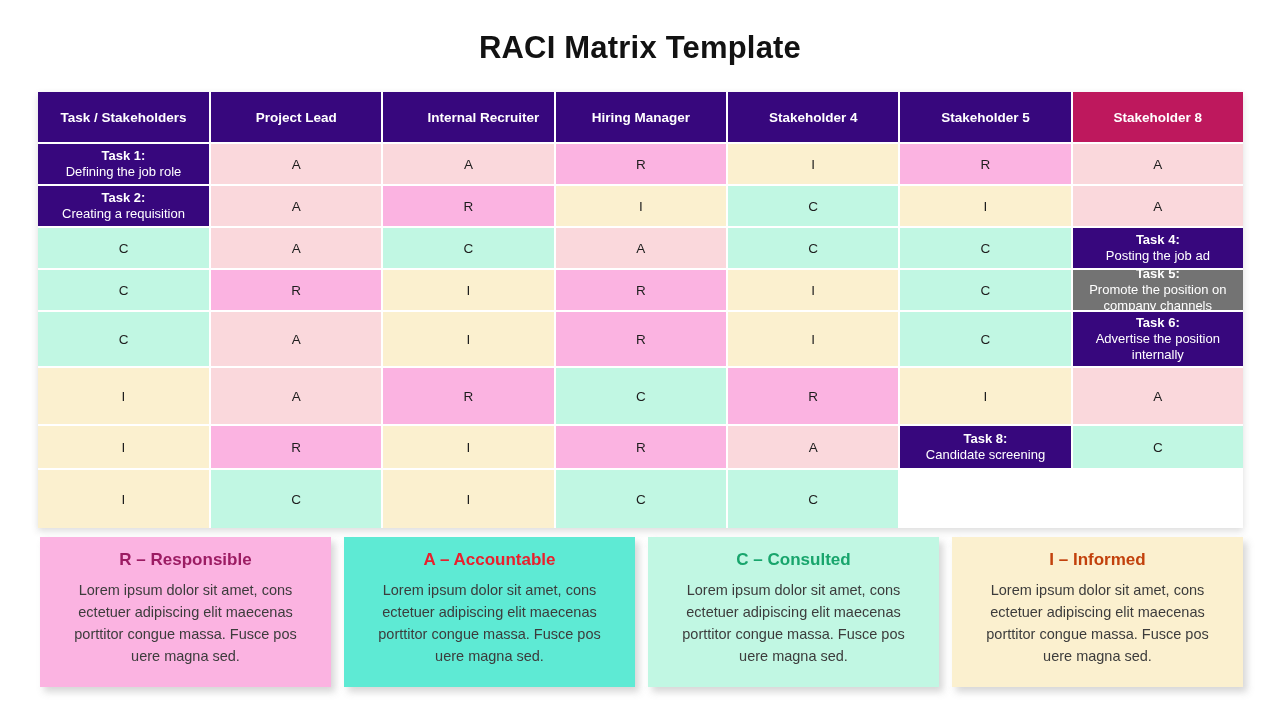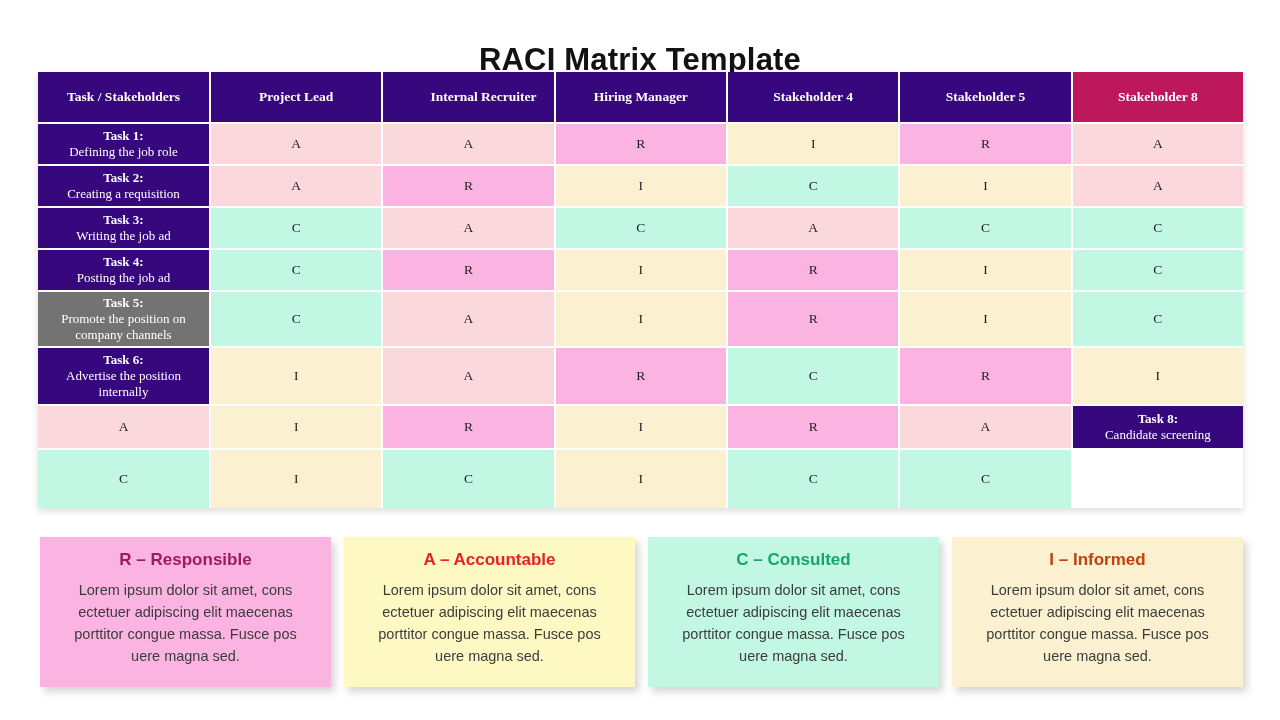--- a/index.html
+++ b/index.html
@@ -9,33 +9,31 @@
     font-family: "Liberation Sans", sans-serif;
     overflow: hidden;
   }
   .page { position: relative; width: 1280px; height: 720px; }
 
   .page-title {
     position: absolute; top: 30px; left: 0; width: 1280px;
     text-align: center;
     font-size: 31px; font-weight: bold; color: #121212;
     letter-spacing: 0.2px;
-    margin-top: 12px;
   }
 
   
   .matrix {
-    position: absolute; left: 38px; top: 72px; width: 1205px;
+    position: absolute; left: 38px; top: 92px; width: 1205px;
     display: grid;
     grid-template-columns: 171px repeat(6, 1fr);
     grid-template-rows: 50px 40px 40px 40px 40px 54px 56px 42px 58px;
     gap: 2px;
     background: #ffffff;
     box-shadow: 0 3px 7px rgba(60,60,60,0.18);
-    font-family: Liberation Serif, serif;
   }
   .hcell {
     display: flex; align-items: center; justify-content: center;
     color: #ffffff; font-weight: bold; font-size: 13.5px;
     text-align: center;
   }
   .tcell {
     display: flex; flex-direction: column; align-items: center; justify-content: center;
     color: #ffffff; font-size: 13px; line-height: 16px;
     text-align: center; padding: 2px 6px;
@@ -87,24 +85,20 @@
       <div class="tcell" style="background: rgb(55, 7, 125);">
         <span class="task-no">Task 2:</span>
         <span class="task-desc">Creating a requisition</span>
       </div>
       <div class="dcell" style="background: rgb(250, 216, 220); color: rgb(30, 30, 30);">A</div>
       <div class="dcell" style="background: rgb(251, 179, 225); color: rgb(30, 30, 30);">R</div>
       <div class="dcell" style="background: rgb(251, 240, 207); color: rgb(30, 30, 30);">I</div>
       <div class="dcell" style="background: rgb(193, 247, 227); color: rgb(30, 30, 30);">C</div>
       <div class="dcell" style="background: rgb(251, 240, 207); color: rgb(30, 30, 30);">I</div>
       <div class="dcell" style="background: rgb(250, 216, 220); color: rgb(30, 30, 30);">A</div>
-      <div class="tcell" style="background: rgb(55, 7, 125);">
-        <span class="task-no">Task 3:</span>
-        <span class="task-desc">Writing the job ad</span>
-      </div>
       <div class="dcell" style="background: rgb(193, 247, 227); color: rgb(30, 30, 30);">C</div>
       <div class="dcell" style="background: rgb(250, 216, 220); color: rgb(30, 30, 30);">A</div>
       <div class="dcell" style="background: rgb(193, 247, 227); color: rgb(30, 30, 30);">C</div>
       <div class="dcell" style="background: rgb(250, 216, 220); color: rgb(30, 30, 30);">A</div>
       <div class="dcell" style="background: rgb(193, 247, 227); color: rgb(30, 30, 30);">C</div>
       <div class="dcell" style="background: rgb(193, 247, 227); color: rgb(30, 30, 30);">C</div>
       <div class="tcell" style="background: rgb(55, 7, 125);">
         <span class="task-no">Task 4:</span>
         <span class="task-desc">Posting the job ad</span>
       </div>
@@ -150,21 +144,21 @@
       <div class="dcell" style="background: rgb(251, 240, 207); color: rgb(30, 30, 30);">I</div>
       <div class="dcell" style="background: rgb(193, 247, 227); color: rgb(30, 30, 30);">C</div>
       <div class="dcell" style="background: rgb(193, 247, 227); color: rgb(30, 30, 30);">C</div>
     </div>
 
   <div class="legend" id="legend">
       <div class="legend-card" style="background: rgb(251, 179, 225);">
         <div class="legend-title" style="color: rgb(156, 28, 99);">R – Responsible</div>
         <div class="legend-body">Lorem ipsum dolor sit amet, cons ectetuer adipiscing elit maecenas porttitor congue massa. Fusce pos uere magna sed.</div>
       </div>
-      <div class="legend-card" style="background: #fef9c3;">
+      <div class="legend-card" style="background: #5eead4;">
         <div class="legend-title" style="color: rgb(232, 32, 45);">A – Accountable</div>
         <div class="legend-body">Lorem ipsum dolor sit amet, cons ectetuer adipiscing elit maecenas porttitor congue massa. Fusce pos uere magna sed.</div>
       </div>
       <div class="legend-card" style="background: rgb(193, 247, 227);">
         <div class="legend-title" style="color: rgb(24, 165, 108); text-align: center;">C – Consulted</div>
         <div class="legend-body">Lorem ipsum dolor sit amet, cons ectetuer adipiscing elit maecenas porttitor congue massa. Fusce pos uere magna sed.</div>
       </div>
       <div class="legend-card" style="background: rgb(251, 240, 207);">
         <div class="legend-title" style="color: #c2410c;">I – Informed</div>
         <div class="legend-body">Lorem ipsum dolor sit amet, cons ectetuer adipiscing elit maecenas porttitor congue massa. Fusce pos uere magna sed.</div>

